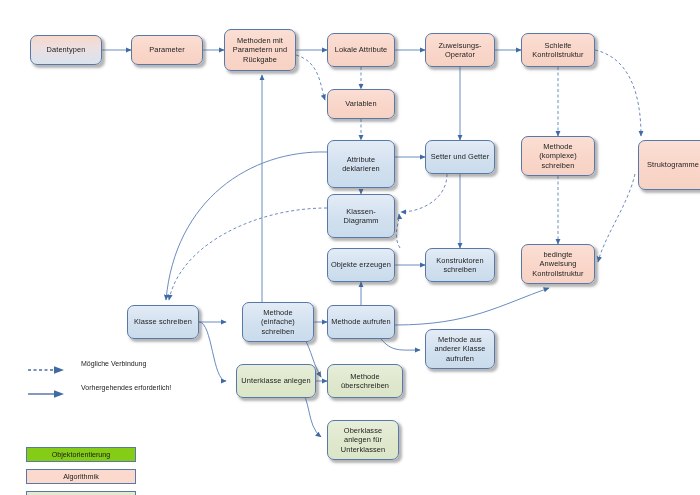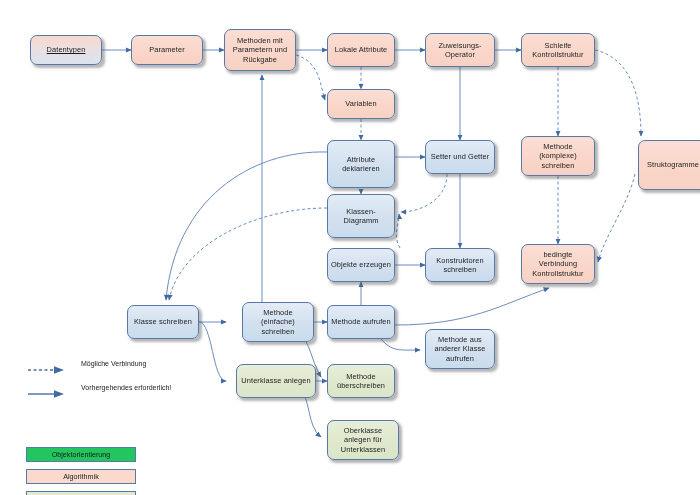--- a/index.html
+++ b/index.html
@@ -21,21 +21,21 @@
     line-height:9.4px;
     color:#1b1b1b;
     letter-spacing:.1px;
     padding:2px 3px;
     box-shadow:2.5px 2.5px 2.5px rgba(90,90,90,.45);
     z-index:3;
   }
   .n-oo{  background:linear-gradient(180deg,#e3ecf6 0%,#d2e0ef 55%,#c9dcec 100%); }
   .n-alg{ background:linear-gradient(180deg,#fbded4 0%,#f9d6c9 55%,#f7d2c4 100%); }
   .n-ver{ background:linear-gradient(180deg,#e7eed9 0%,#dfe8cd 55%,#dbe5c7 100%); }
-  .n-mix{ background:linear-gradient(180deg,#f8d8cb 0%,#ecdfe0 42%,#d9e3ee 100%);text-decoration:underline; }
+  .n-mix{ background:linear-gradient(180deg,#f8d8cb 0%,#ecdfe0 42%,#d9e3ee 100%); }
 
   
   #legend{position:absolute;left:26px;top:360px;width:160px;z-index:4;}
   .leg-row{position:relative;height:22px;margin-bottom:2px;}
   .leg-arrow{position:absolute;left:0;top:4px;width:48px;height:12px;}
   .leg-txt{position:absolute;left:55px;top:-1px;font-size:7px;line-height:9px;color:#1b1b1b;}
   .swatch{
     box-sizing:border-box;width:110px;height:15px;margin-top:7px;
     border:1px solid #5878a8;
     display:flex;align-items:center;justify-content:center;
@@ -125,38 +125,38 @@
       <div class="node n-oo" style="left: 327px; top: 194px; width: 68px; height: 44px;">
         <span>Klassen- Diagramm</span>
       </div>
       <div class="node n-oo" style="left: 327px; top: 248px; width: 68px; height: 34px;">
         <span>Objekte erzeugen</span>
       </div>
       <div class="node n-oo" style="left: 425px; top: 248px; width: 70px; height: 34px;">
         <span>Konstruktoren schreiben</span>
       </div>
       <div class="node n-alg" style="left: 521px; top: 244px; width: 74px; height: 40px;">
-        <span>bedingte Verbindung Kontrollstruktur</span>
+        <span>bedingte Anweisung Kontrollstruktur</span>
       </div>
       <div class="node n-oo" style="left: 127px; top: 305px; width: 72px; height: 34px;">
         <span>Klasse schreiben</span>
       </div>
       <div class="node n-oo" style="left: 226px; top: 302px; width: 72px; height: 40px; margin-left: 16px;">
         <span>Methode (einfache) schreiben</span>
       </div>
       <div class="node n-oo" style="left: 327px; top: 305px; width: 68px; height: 34px; border-radius: 6px;">
         <span>Methode aufrufen</span>
       </div>
       <div class="node n-oo" style="left: 425px; top: 329px; width: 70px; height: 40px;">
         <span>Methode aus anderer Klasse aufrufen</span>
       </div>
       <div class="node n-ver" style="left: 236px; top: 364px; width: 80px; height: 34px;">
         <span>Unterklasse anlegen</span>
       </div>
-      <div class="node n-ver" style="left: 327px; top: 364px; width: 68px; height: 34px;">
+      <div class="node n-ver" style="left: 327px; top: 364px; width: 76px; height: 34px;">
         <span>Methode überschreiben</span>
       </div>
       <div class="node n-ver" style="left: 327px; top: 420px; width: 72px; height: 40px;">
         <span>Oberklasse anlegen für Unterklassen</span>
       </div>
     </div>
 
   <div id="legend">
     <div id="legend-rows">
         <div class="leg-row">
@@ -168,19 +168,19 @@
         </div>
         <div class="leg-row">
           <svg class="leg-arrow" viewBox="0 0 48 12">
             <line x1="2" y1="6" x2="30" y2="6" stroke="#4a6fa5" stroke-width="1.4" stroke-dasharray="0"></line>
             <path d="M28,2.2 L38,6 L28,9.8 z" fill="#3f6aa3"></path>
           </svg>
           <div class="leg-txt">Vorhergehendes erforderlich!</div>
         </div>
       </div>
     <div id="legend-swatches">
-        <div class="swatch" style="background: #22c55e; margin-top: 41px;">Objektorientierung</div>
+        <div class="swatch" style="background: #84cc16; margin-top: 41px;">Objektorientierung</div>
         <div class="swatch" style="background: rgb(251, 218, 205);">Algorithmik</div>
         <div class="swatch" style="background: rgb(226, 235, 210);">Vererbung</div>
       </div>
   </div>
 
 </div>
 
 </body></html>

